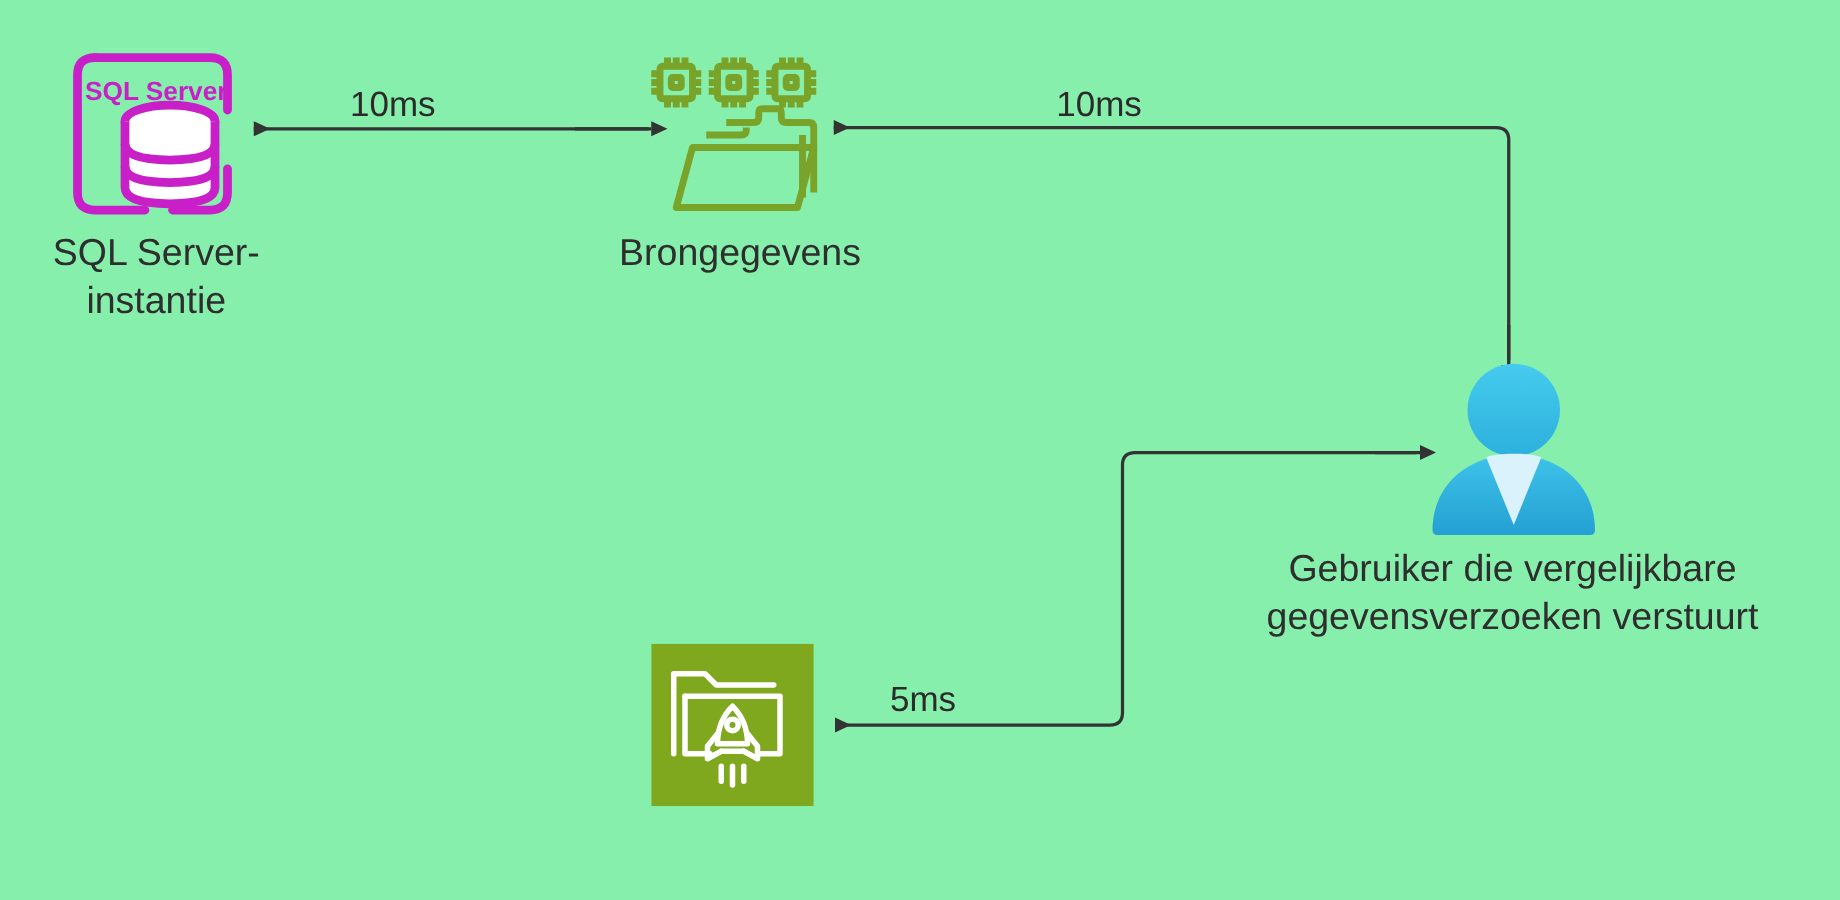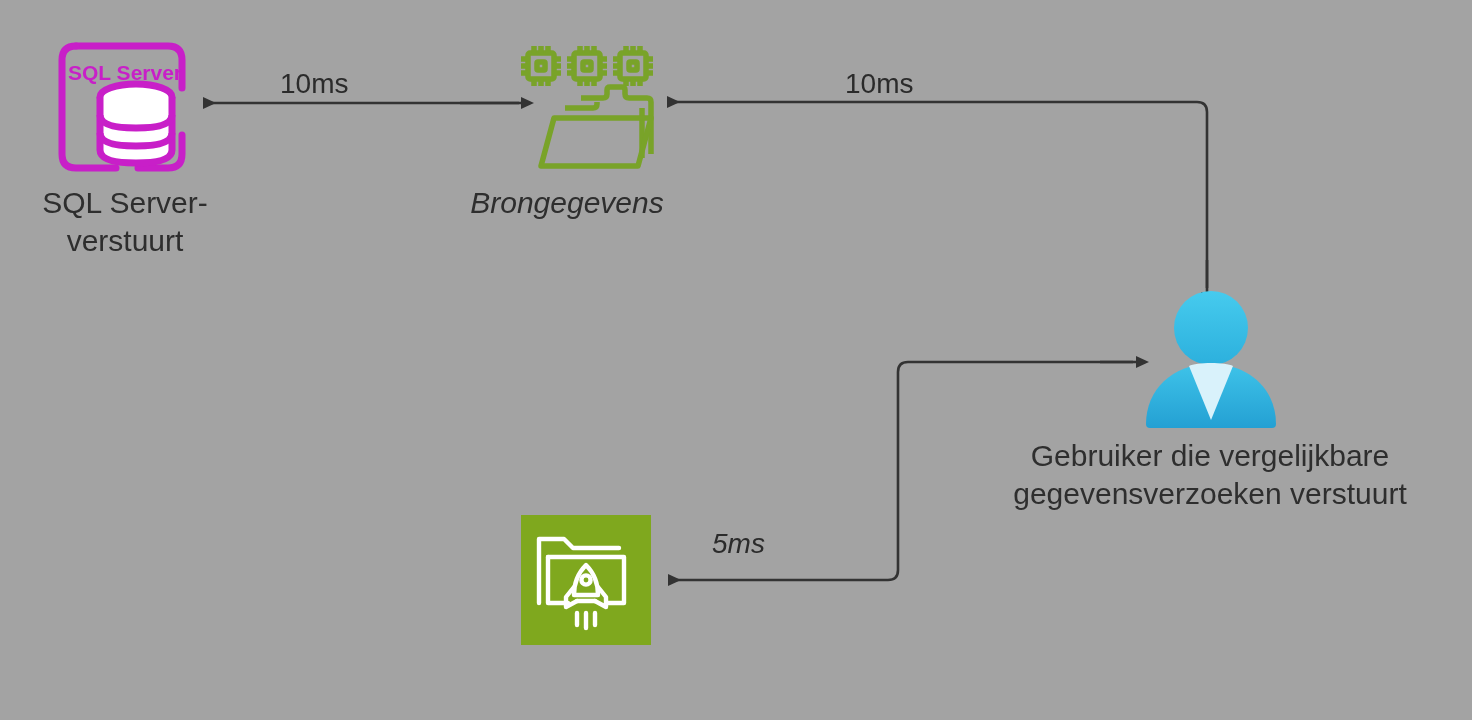--- a/index.html
+++ b/index.html
@@ -9,21 +9,21 @@
     background: #ffffff;
   }
   body {
     font-family: "Liberation Sans", "DejaVu Sans", sans-serif;
     color: #2b2b2b;
   }
   #canvas {
     position: relative;
     width: 1472px;
     height: 720px;
-    background: #a3a3a3;
+    background: #86efac;
     overflow: hidden;
   }
   .layer {
     position: absolute;
     inset: 0;
   }
   svg.layer {
     pointer-events: none;
   }
   .node-label {
@@ -39,35 +39,34 @@
     text-align: left;
     color: #2b2b2b;
     font-weight: 400;
     white-space: nowrap;
   }
   #label-sqlserver {
     left: 0px;  top: 184px;  width: 250px;
     font-size: 30px;
   }
   #label-sourcedata {
-    left: 417px; top: 184px; width: 300px;
-    font-size: 30px;
-    font-style: italic;
+    left: 442px; top: 184px; width: 300px;
+    font-size: 30px;
   }
   #label-user {
     left: 920px; top: 437px; width: 580px;
     font-size: 30px;
   }
   #label-cacheddata {
     left: 430px; top: 656px; width: 320px;
     font-size: 30px;
   }
   #edge-label-a { left: 280px; top: 68px;  width: 150px; font-size: 28px; }
   #edge-label-b { left: 845px; top: 68px;  width: 150px; font-size: 28px; }
-  #edge-label-c { left: 712px; top: 528px; width: 150px; font-size: 28px; font-style: italic; }
+  #edge-label-c { left: 712px; top: 544px; width: 150px; font-size: 28px; }
 </style>
 </head>
 <body>
 
 <div id="canvas">
 
   <svg class="layer" width="1472" height="720" viewBox="0 0 1472 720">
     <defs>
       <marker id="arrowL" markerWidth="14" markerHeight="14" refX="13" refY="7" orient="auto" markerUnits="userSpaceOnUse">
         <path d="M13,1 L13,13 L0,7 Z" fill="#333333"></path>
@@ -109,21 +108,21 @@
 
     <g>
       <ellipse cx="78" cy="57" rx="36" ry="13" fill="#ffffff" stroke="#c81fc8" stroke-width="7"></ellipse>
       <path d="M42,57 L42,110 Q42,123 78,123 Q114,123 114,110 L114,57" fill="#ffffff" stroke="#c81fc8" stroke-width="7" stroke-linejoin="round"></path>
       <path d="M42,75 Q42,88 78,88 Q114,88 114,75" fill="none" stroke="#c81fc8" stroke-width="7"></path>
       <path d="M42,93 Q42,106 78,106 Q114,106 114,93" fill="none" stroke="#c81fc8" stroke-width="7"></path>
     </g>
   </svg>
 
   <div class="node-label" id="label-sqlserver">SQL Server-
-verstuurt</div>
+instantie</div>
 
   <svg style="position:absolute; left:518px; top:42px;" width="150" height="135" viewBox="0 0 150 135">
     <g fill="none" stroke="#79a329" stroke-width="5.5" stroke-linejoin="round">
 
       <g>
         <rect x="10" y="11" width="26" height="26" rx="2"></rect>
         <rect x="19" y="20" width="8" height="8" rx="1"></rect>
         <path d="M16,11 L16,4 M23,11 L23,4 M30,11 L30,4"></path>
         <path d="M16,37 L16,44 M23,37 L23,44 M30,37 L30,44"></path>
         <path d="M10,17 L3,17 M10,24 L3,24 M10,31 L3,31"></path>

